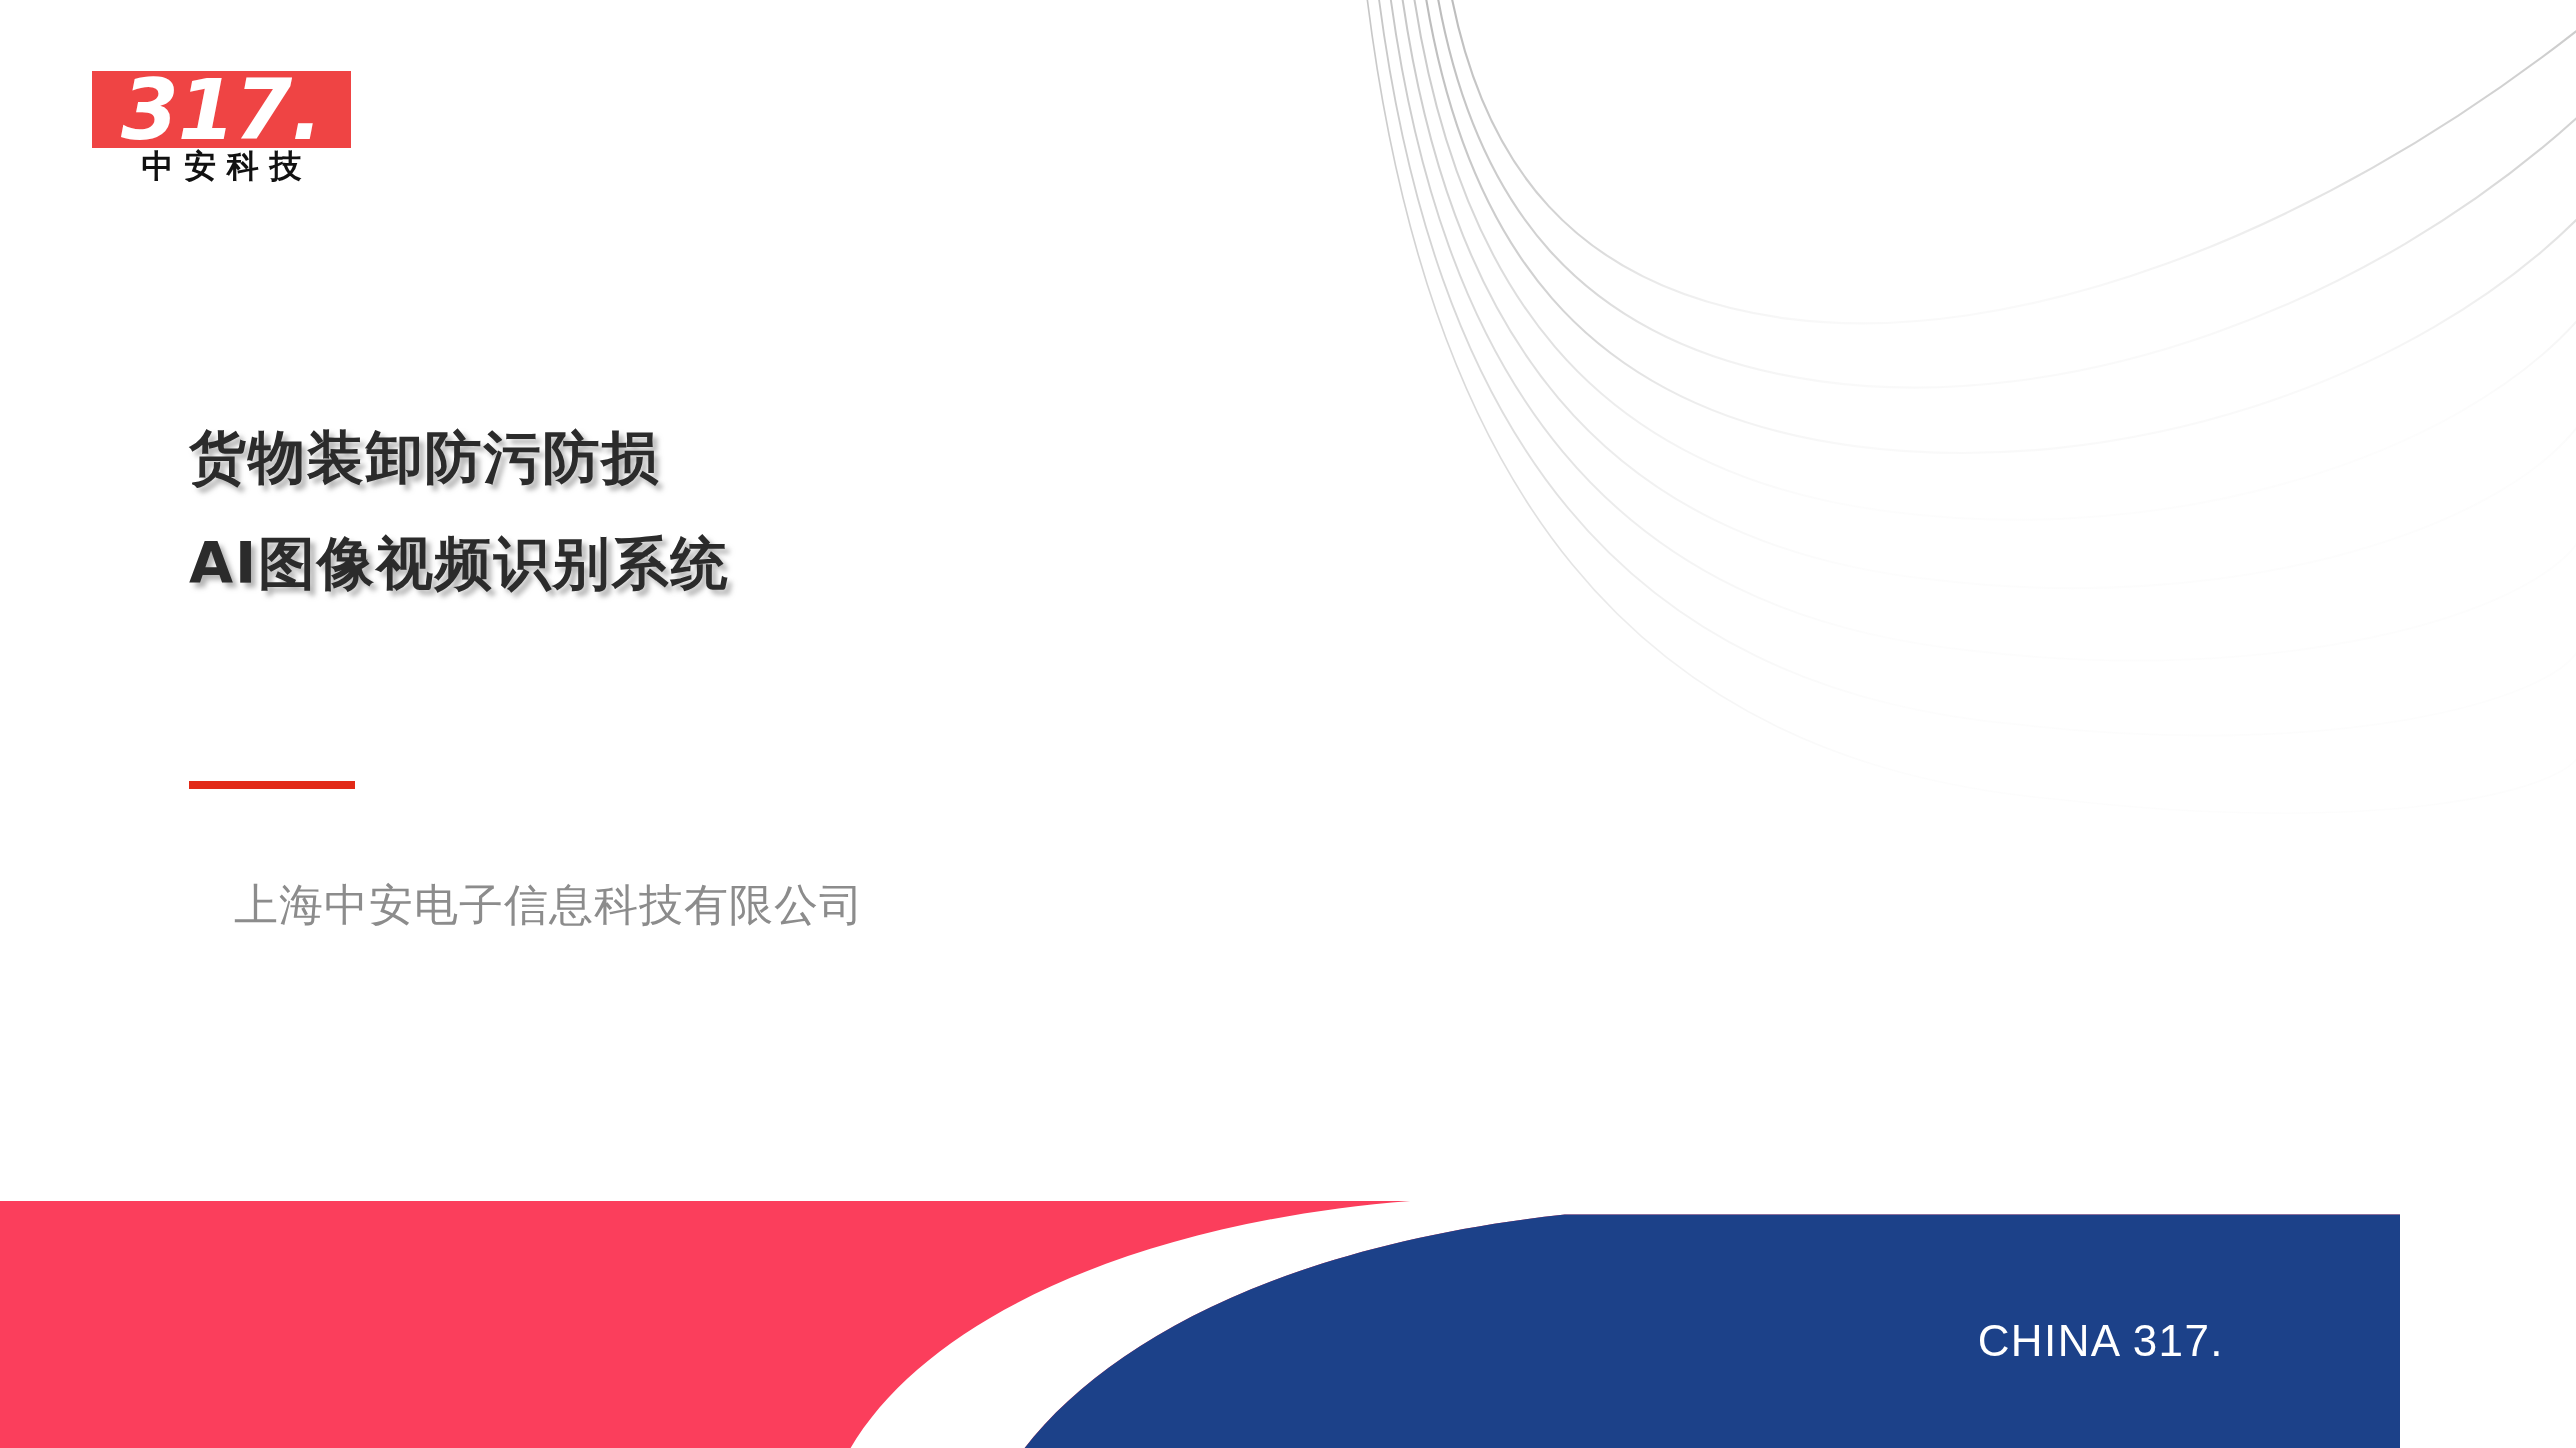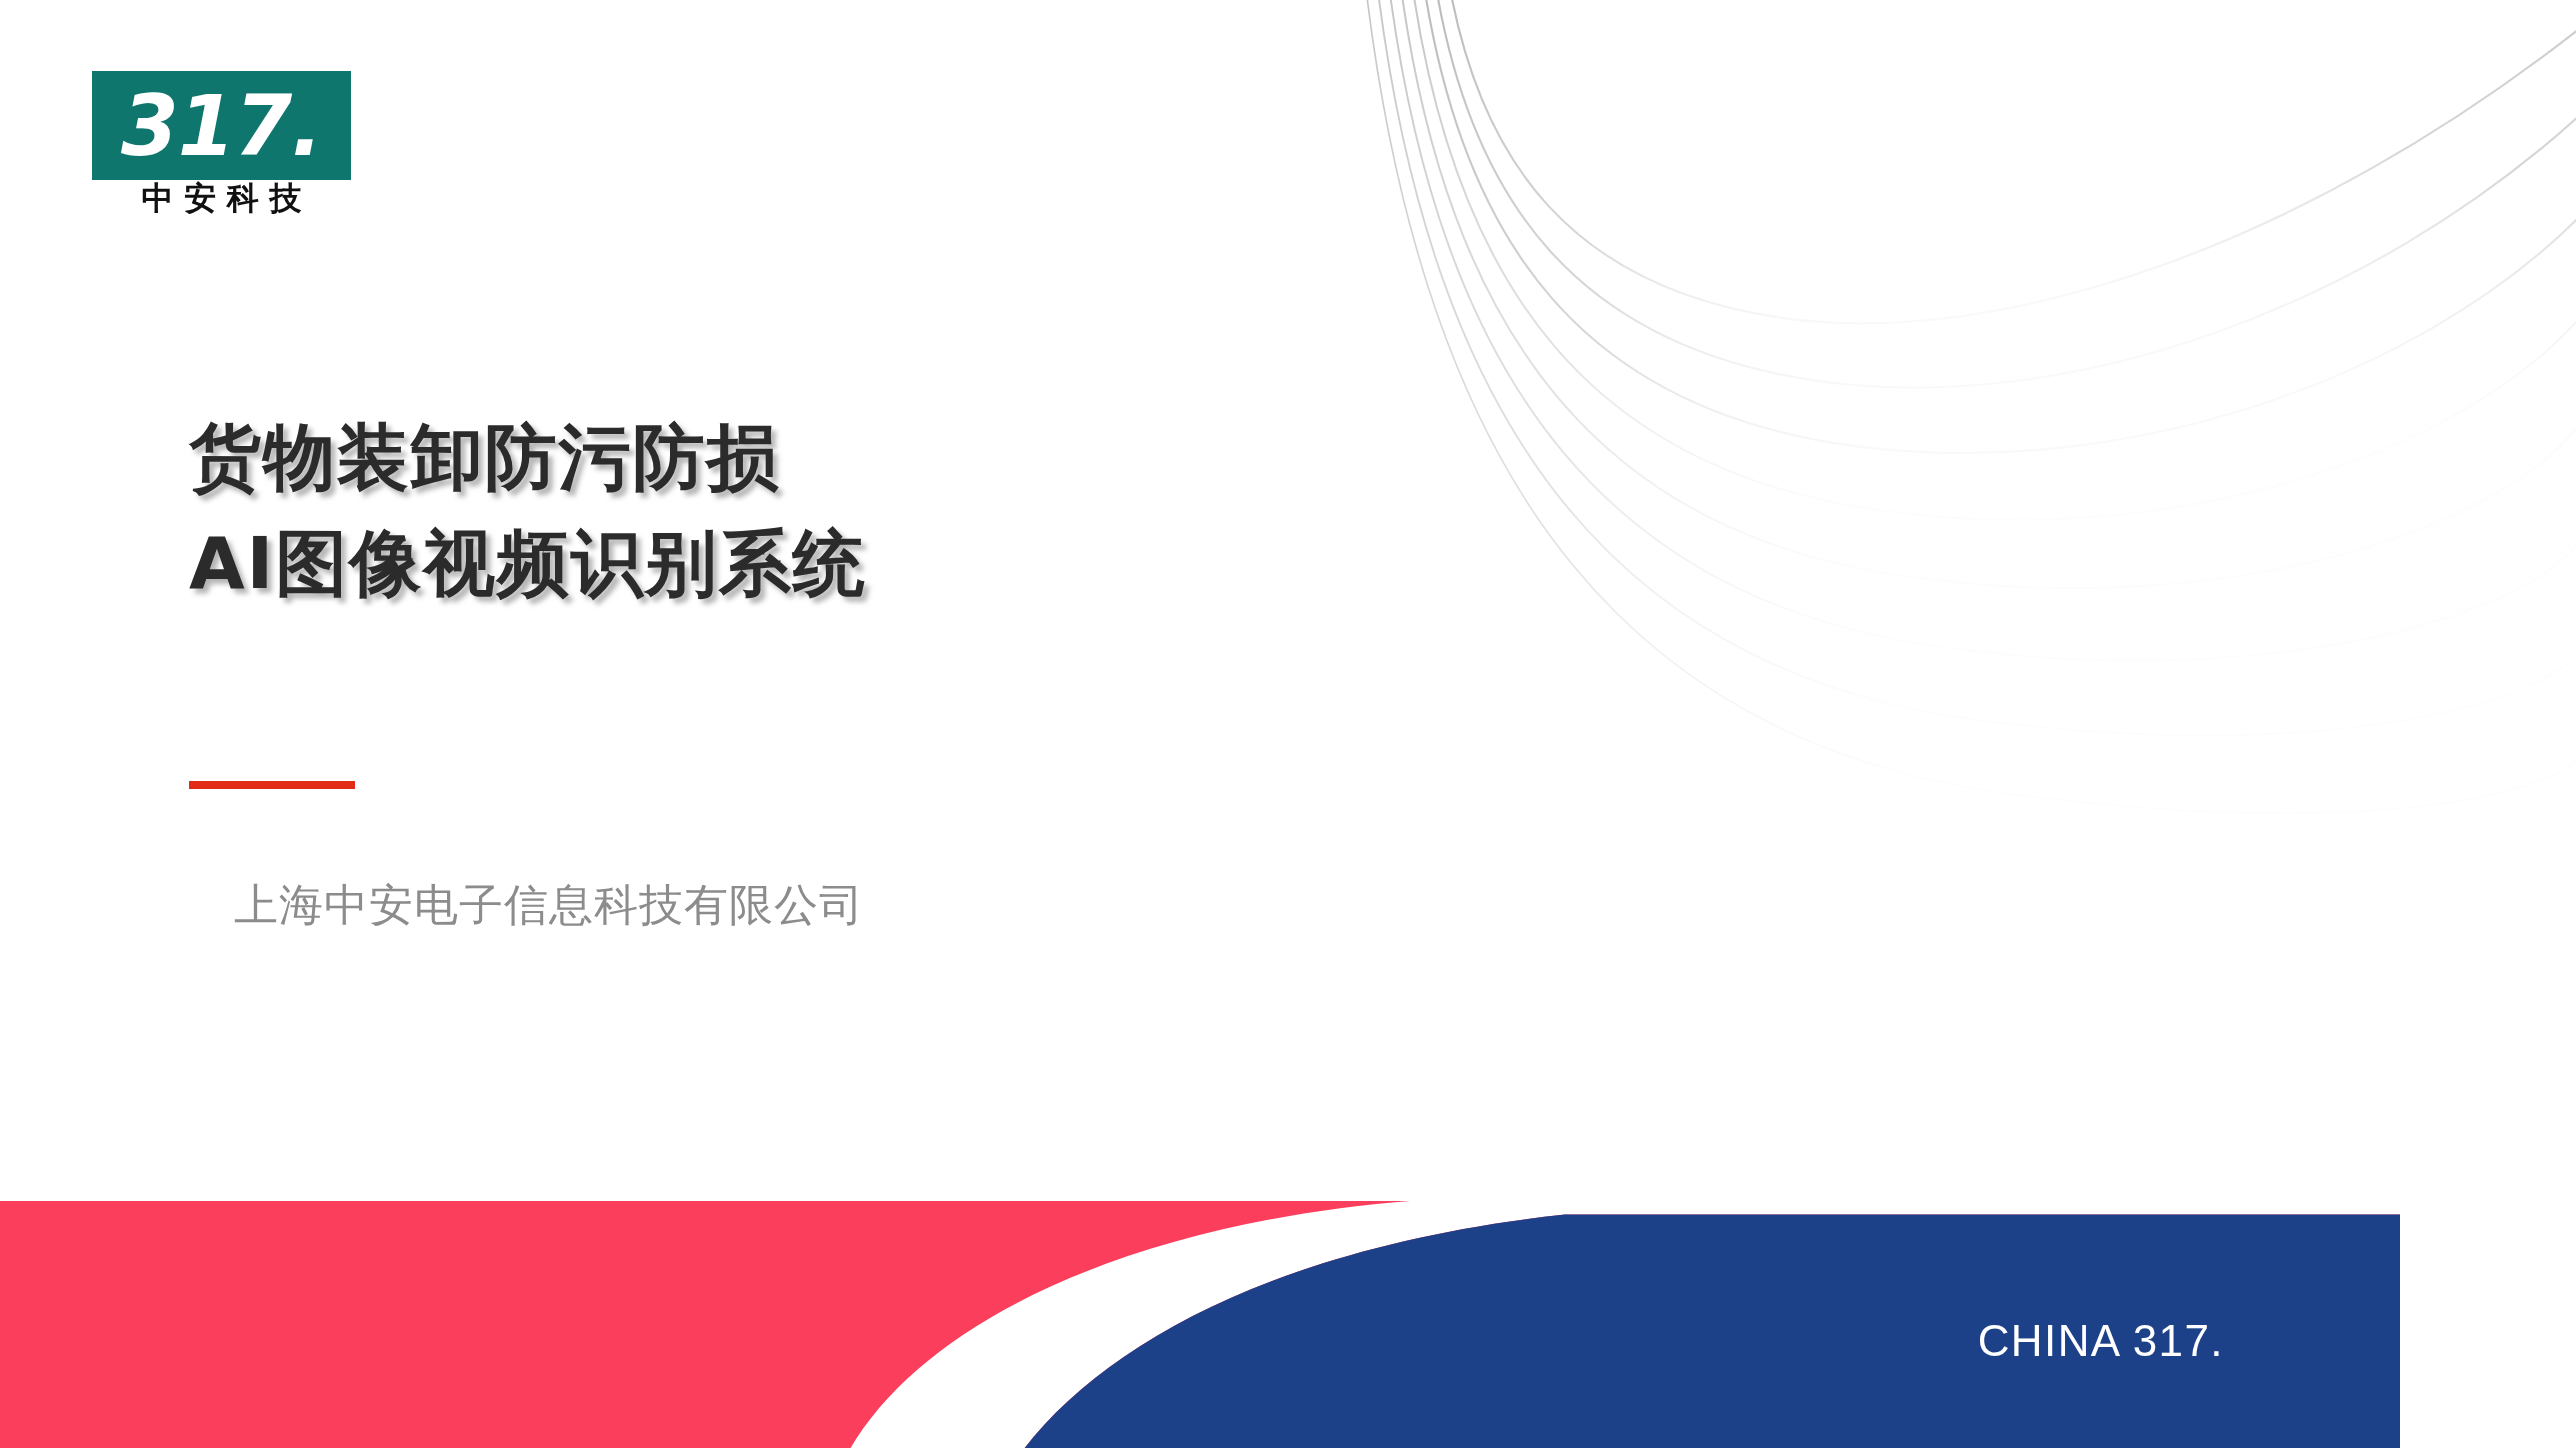--- a/index.html
+++ b/index.html
@@ -34,22 +34,22 @@
 
   
   #logo-block {
     position: absolute;
     left: 92px;
     top: 71px;
     width: 259px;
   }
   #logo-mark {
     width: 259px;
-    height: 109px;
-    background: #0f766e;
+    height: 77px;
+    background: #ef4444;
     position: relative;
     display: block;
   }
   #logo-mark-text {
     position: absolute;
     left: 0;
     right: 0;
     top: 50%;
     transform: translateY(-50%);
     text-align: center;
@@ -79,21 +79,21 @@
   #title-block {
     position: absolute;
     left: 189px;
     top: 404px;
     width: 1159px;
   }
   .title-line {
     color: #2B2B2B;
     font-family: "DejaVu Sans", sans-serif;
     font-weight: bold;
-    font-size: 72px;
+    font-size: 57px;
     line-height: 106px;
     letter-spacing: 1.9px;
     white-space: nowrap;
     text-shadow: 4.8px 4.8px 4.8px rgba(120,120,120,0.55);
   }
 
   
   #red-rule {
     position: absolute;
     left: 189px;

